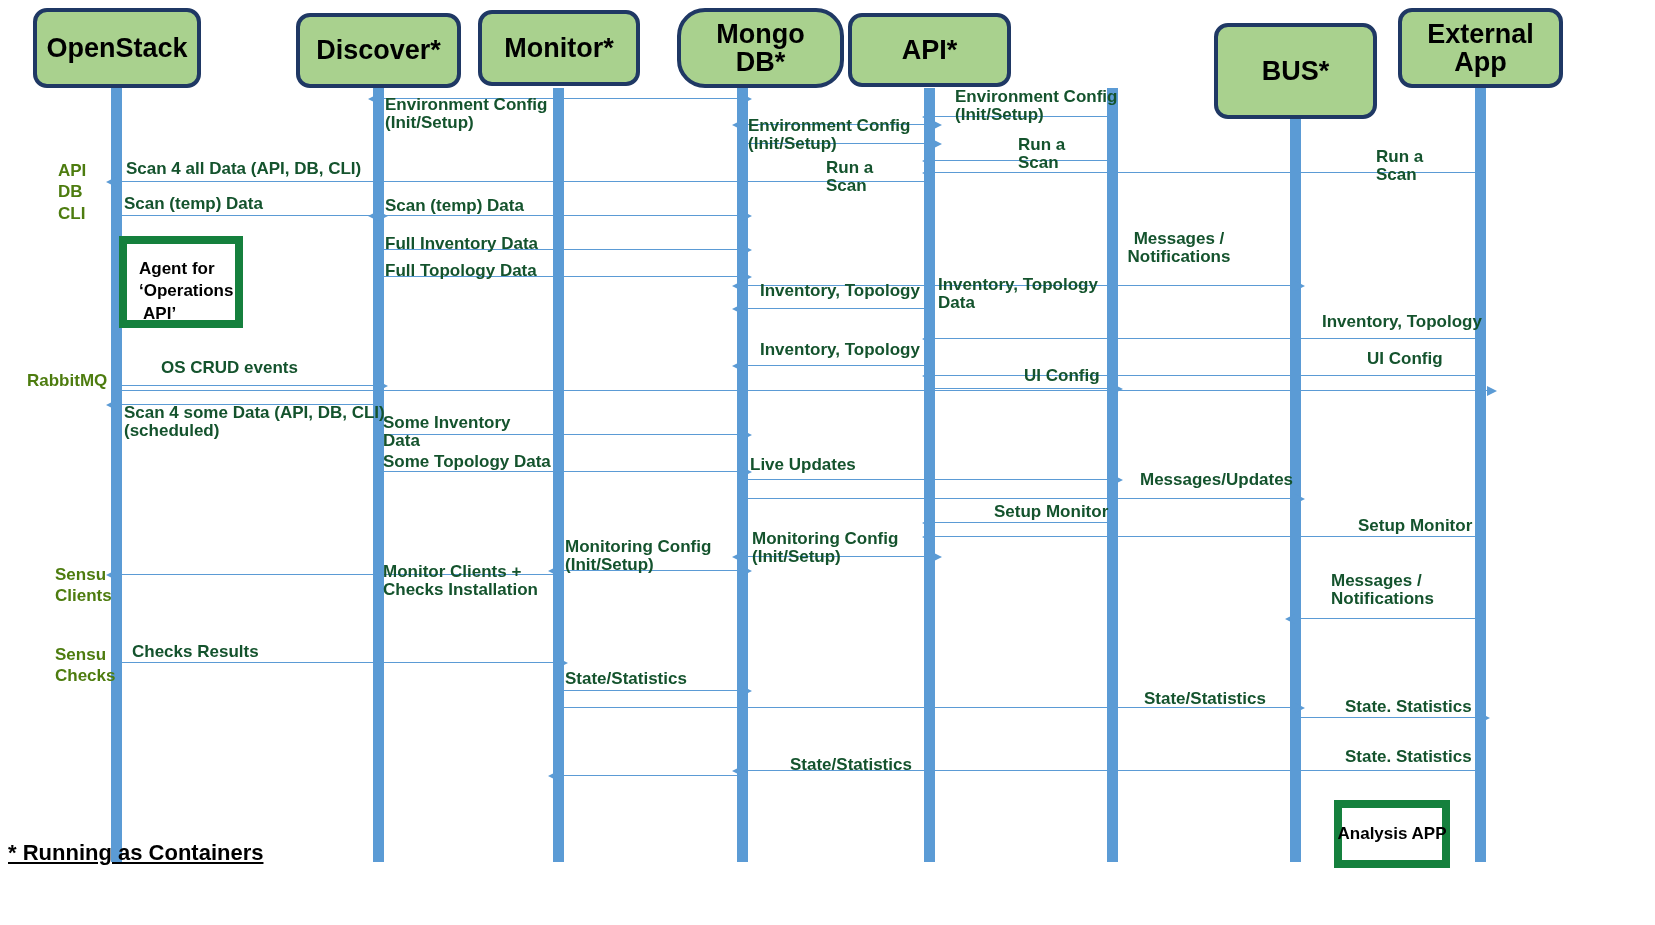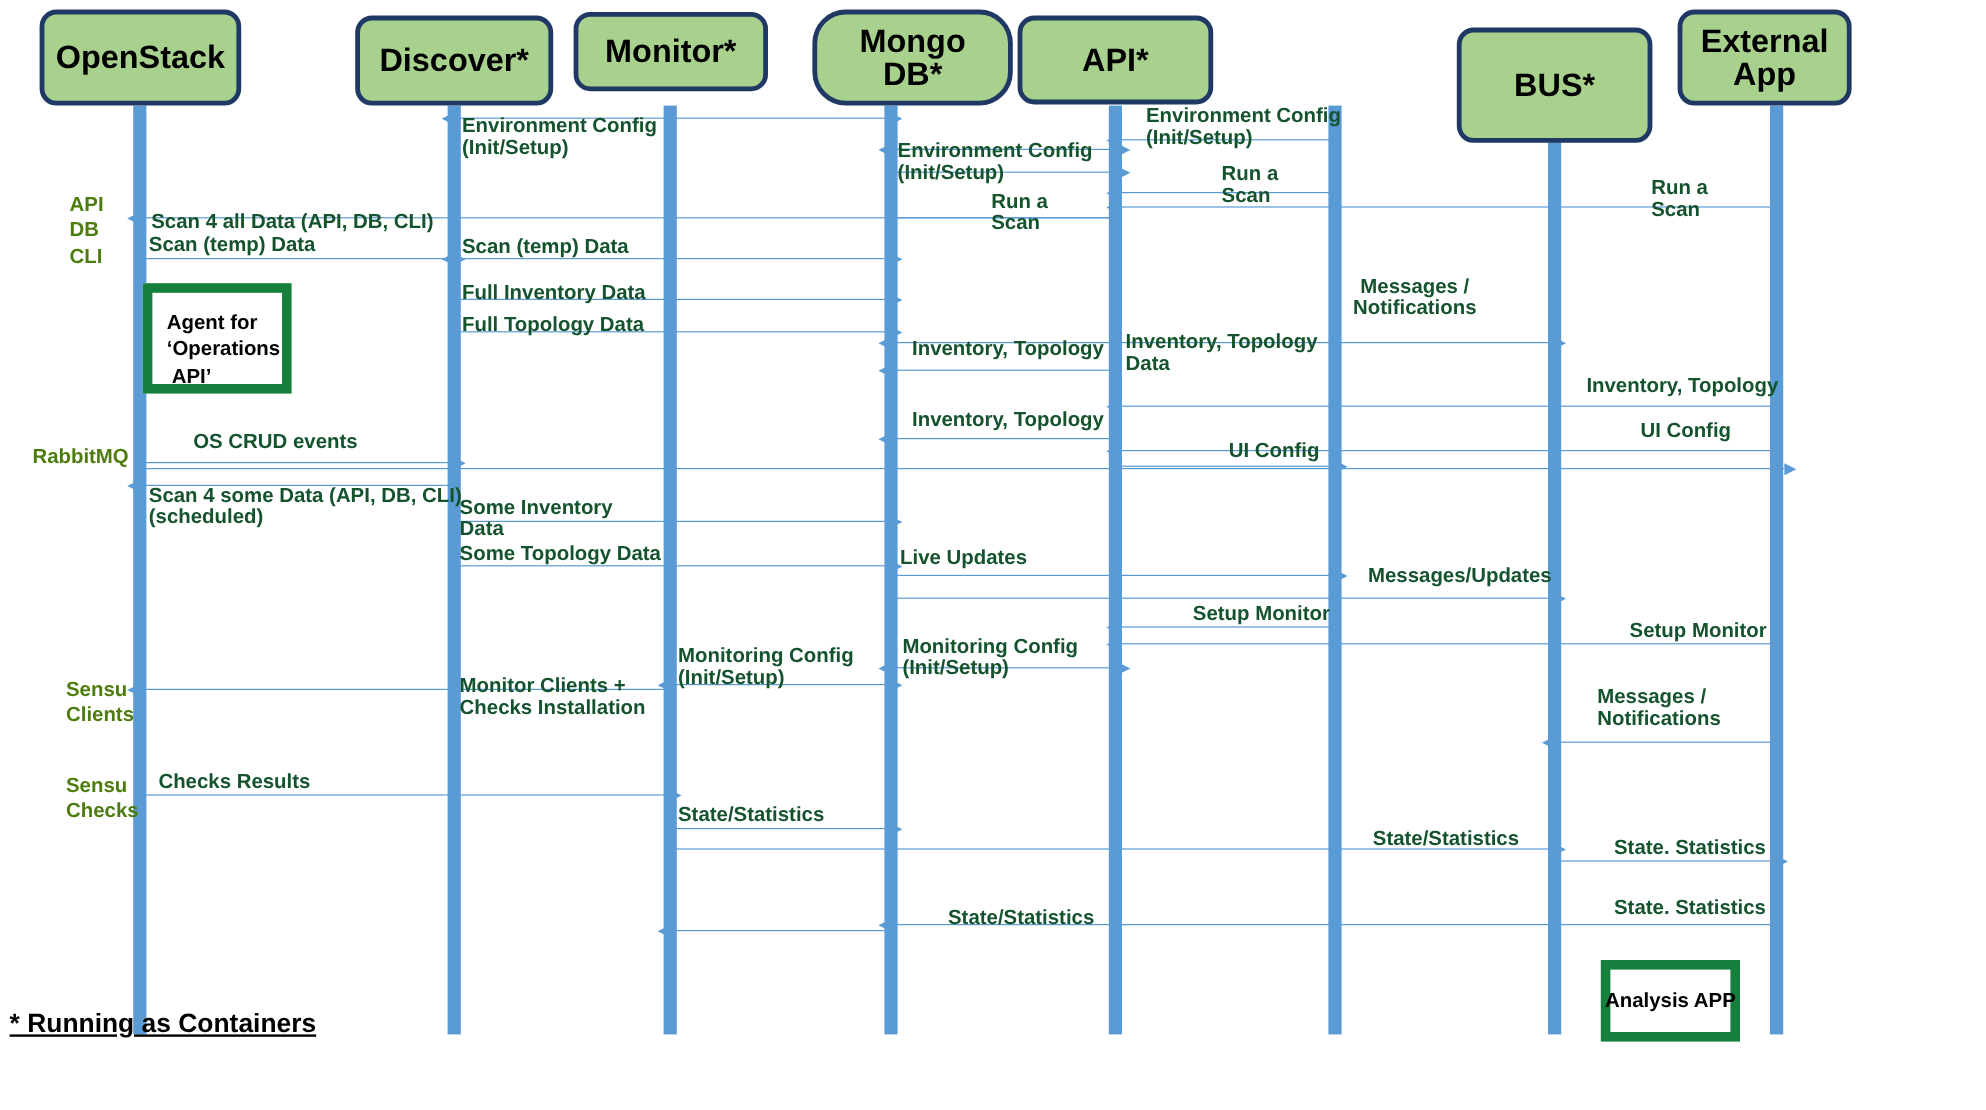--- a/index.html
+++ b/index.html
@@ -219,21 +219,21 @@
     <div class="lbl" style="left: 385px; top: 96px;">Environment Config
 (Init/Setup)</div>
     <div class="lbl" style="left: 748px; top: 117px;">Environment Config
 (Init/Setup)</div>
     <div class="lbl" style="left: 955px; top: 88px;">Environment Config
 (Init/Setup)</div>
     <div class="lbl" style="left: 1018px; top: 136px;">Run a
 Scan</div>
     <div class="lbl" style="left: 1376px; top: 148px;">Run a
 Scan</div>
-    <div class="lbl" style="left: 126px; top: 176px;">Scan 4 all Data (API, DB, CLI)</div>
+    <div class="lbl" style="left: 126px; top: 160px;">Scan 4 all Data (API, DB, CLI)</div>
     <div class="lbl" style="left: 826px; top: 159px;">Run a
 Scan</div>
     <div class="lbl" style="left: 124px; top: 195px;">Scan (temp) Data</div>
     <div class="lbl" style="left: 385px; top: 197px;">Scan (temp) Data</div>
     <div class="lbl" style="left: 385px; top: 235px;">Full Inventory Data</div>
     <div class="lbl" style="left: 385px; top: 262px;">Full Topology Data</div>
     <div class="lbl center" style="left: 1069px; width: 220px; top: 230px;">Messages /
 Notifications</div>
     <div class="lbl" style="left: 938px; top: 276px;">Inventory, Topology
 Data</div>
@@ -265,34 +265,34 @@
     <div class="lbl" style="left: 1144px; top: 690px;">State/Statistics</div>
     <div class="lbl" style="left: 1345px; top: 698px;">State. Statistics</div>
     <div class="lbl" style="left: 1345px; top: 748px;">State. Statistics</div>
     <div class="lbl" style="left: 790px; top: 756px;">State/Statistics</div>
     <div class="actor one-line" style="left: 33px; top: 8px; width: 168px; height: 80px;">
       <span style="white-space: pre-line;">OpenStack</span>
     </div>
     <div class="actor one-line" style="left: 296px; top: 13px; width: 165px; height: 75px;">
       <span style="white-space: pre-line;">Discover*</span>
     </div>
-    <div class="actor one-line" style="left: 478px; top: 10px; width: 162px; height: 66px;">
+    <div class="actor one-line" style="left: 478px; top: 10px; width: 162px; height: 76px;">
       <span style="white-space: pre-line;">Monitor*</span>
     </div>
     <div class="actor two-line" style="left: 677px; top: 8px; width: 167px; height: 80px; border-radius: 28px;">
       <span style="white-space: pre-line;">Mongo
 DB*</span>
     </div>
     <div class="actor one-line" style="left: 848px; top: 13px; width: 163px; height: 74px;">
       <span style="white-space: pre-line;">API*</span>
     </div>
     <div class="actor one-line" style="left: 1214px; top: 23px; width: 163px; height: 96px;">
       <span style="white-space: pre-line;">BUS*</span>
     </div>
-    <div class="actor two-line" style="left: 1398px; top: 8px; width: 145px; height: 80px;">
+    <div class="actor two-line" style="left: 1398px; top: 8px; width: 165px; height: 80px;">
       <span style="white-space: pre-line;">External
 App</span>
     </div>
     <div class="side" style="left: 58px; top: 160px;">API
 DB
 CLI</div>
     <div class="side" style="left: 27px; top: 370px;">RabbitMQ</div>
     <div class="side" style="left: 55px; top: 564px;">Sensu
 Clients</div>
     <div class="side" style="left: 55px; top: 644px;">Sensu

